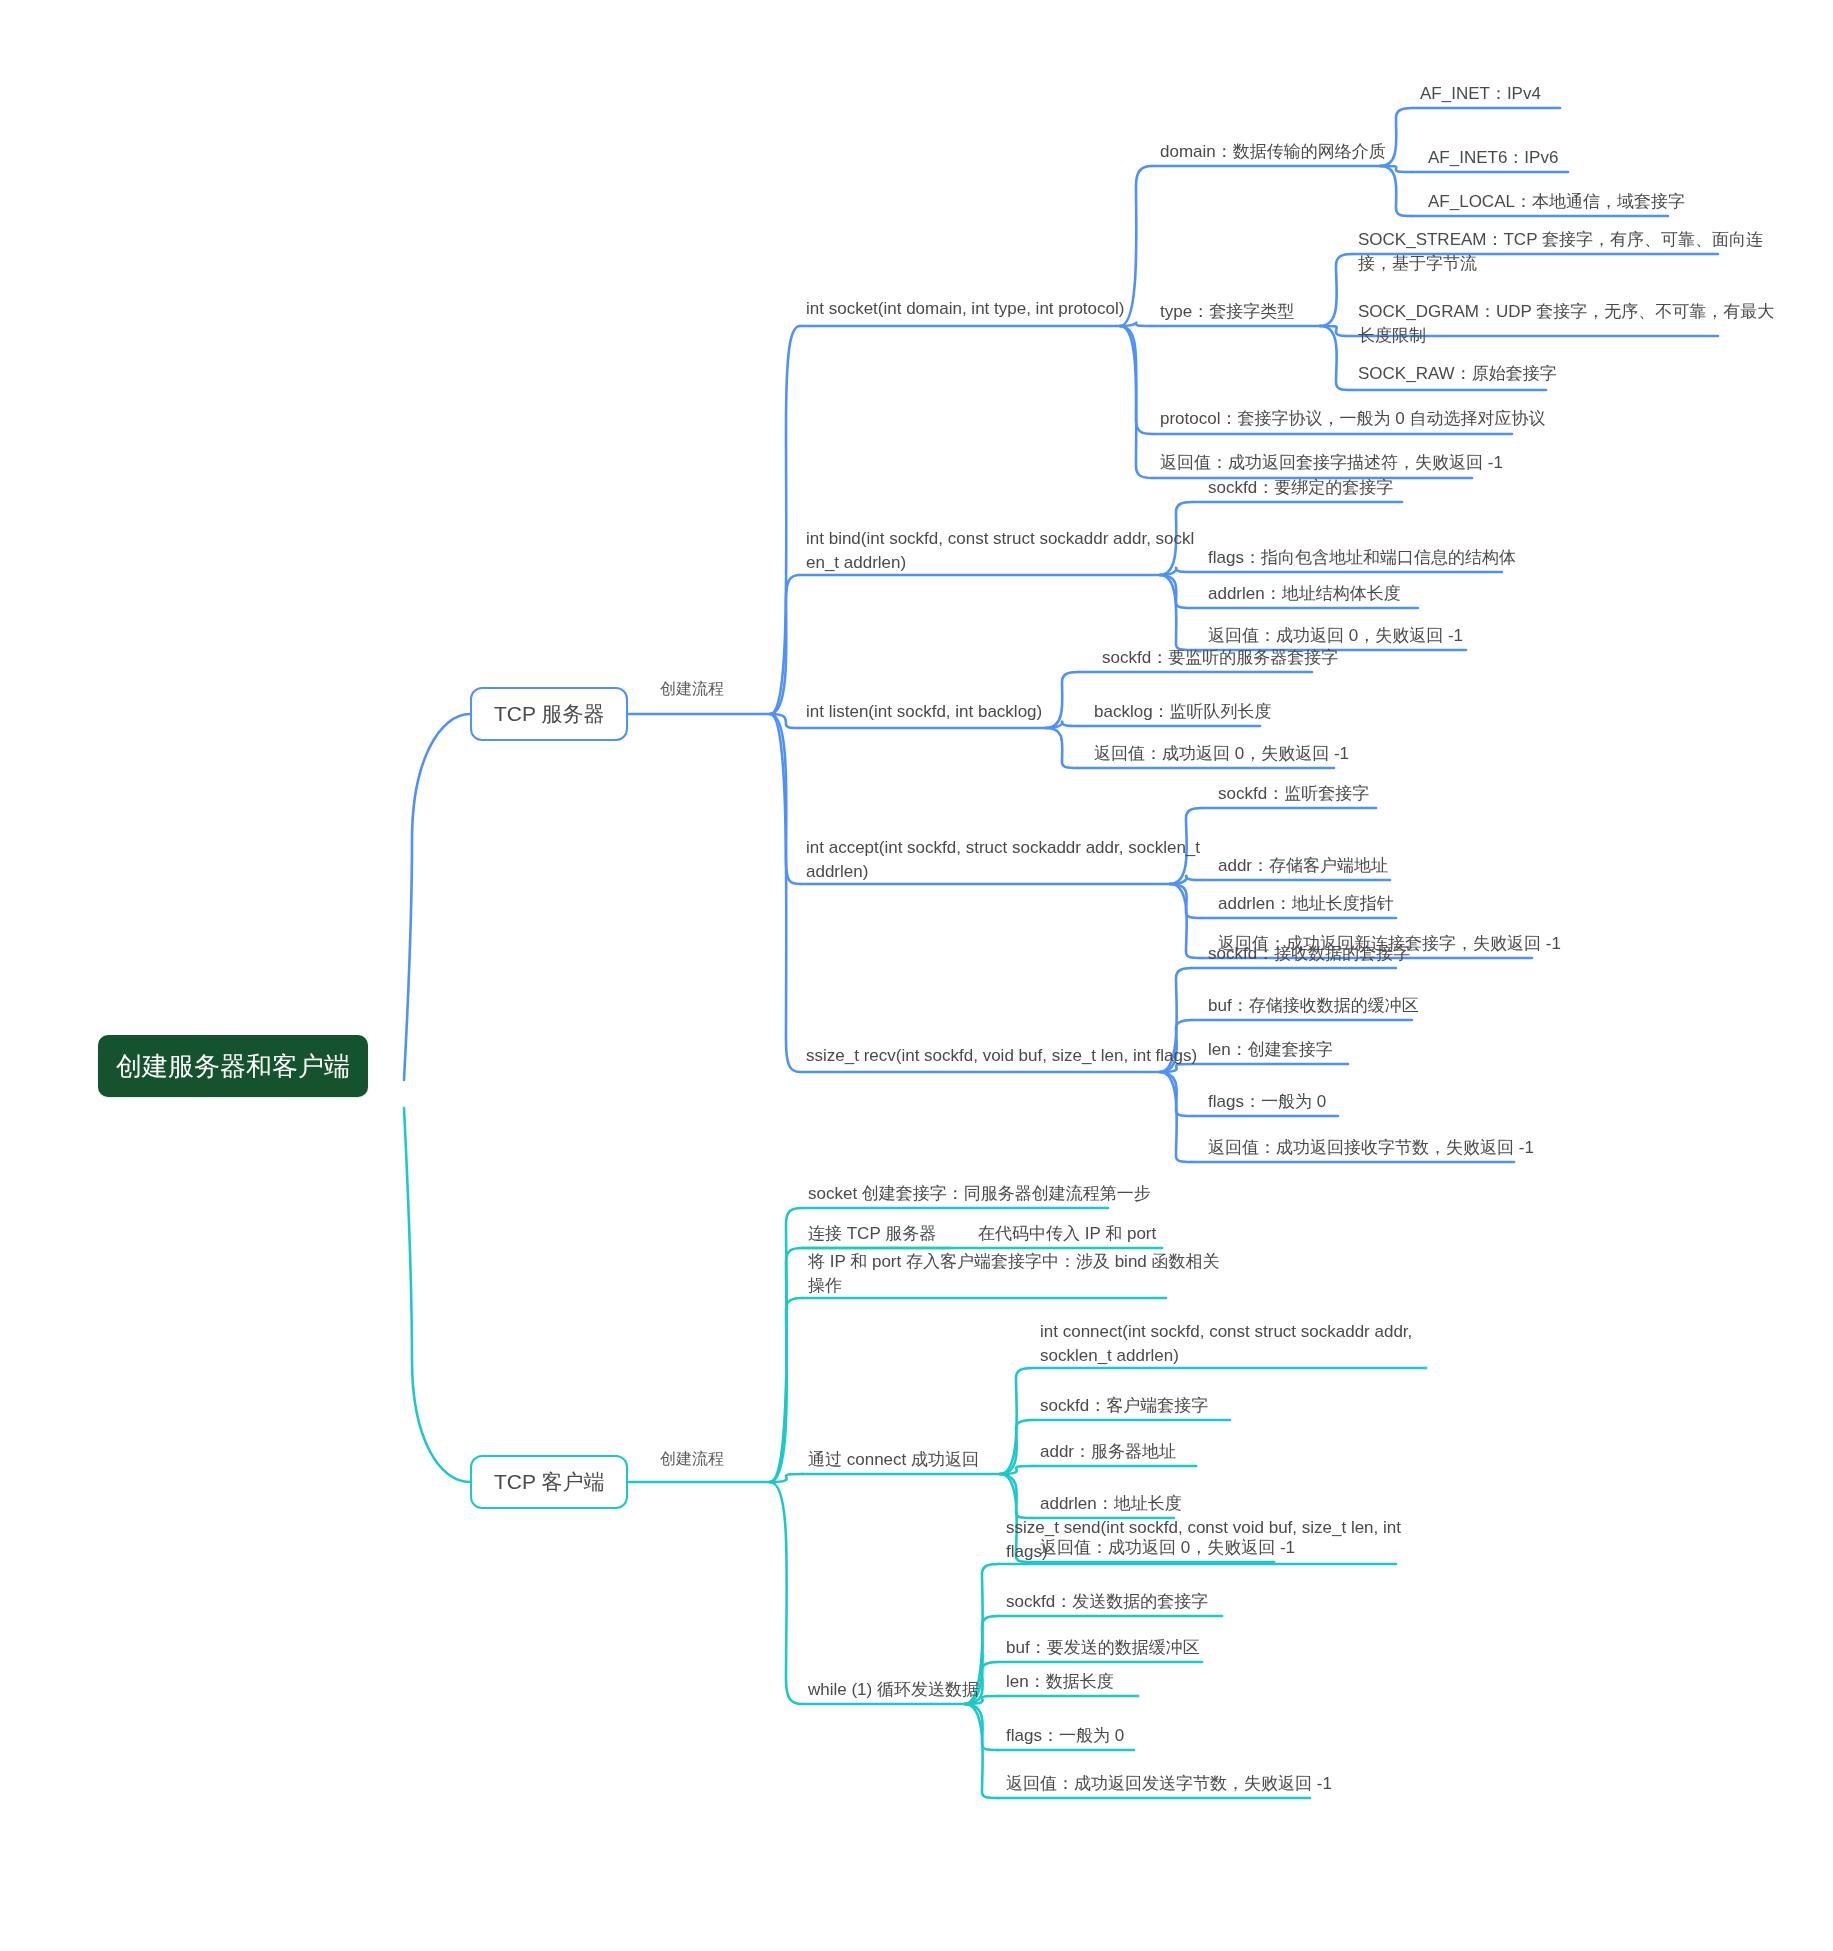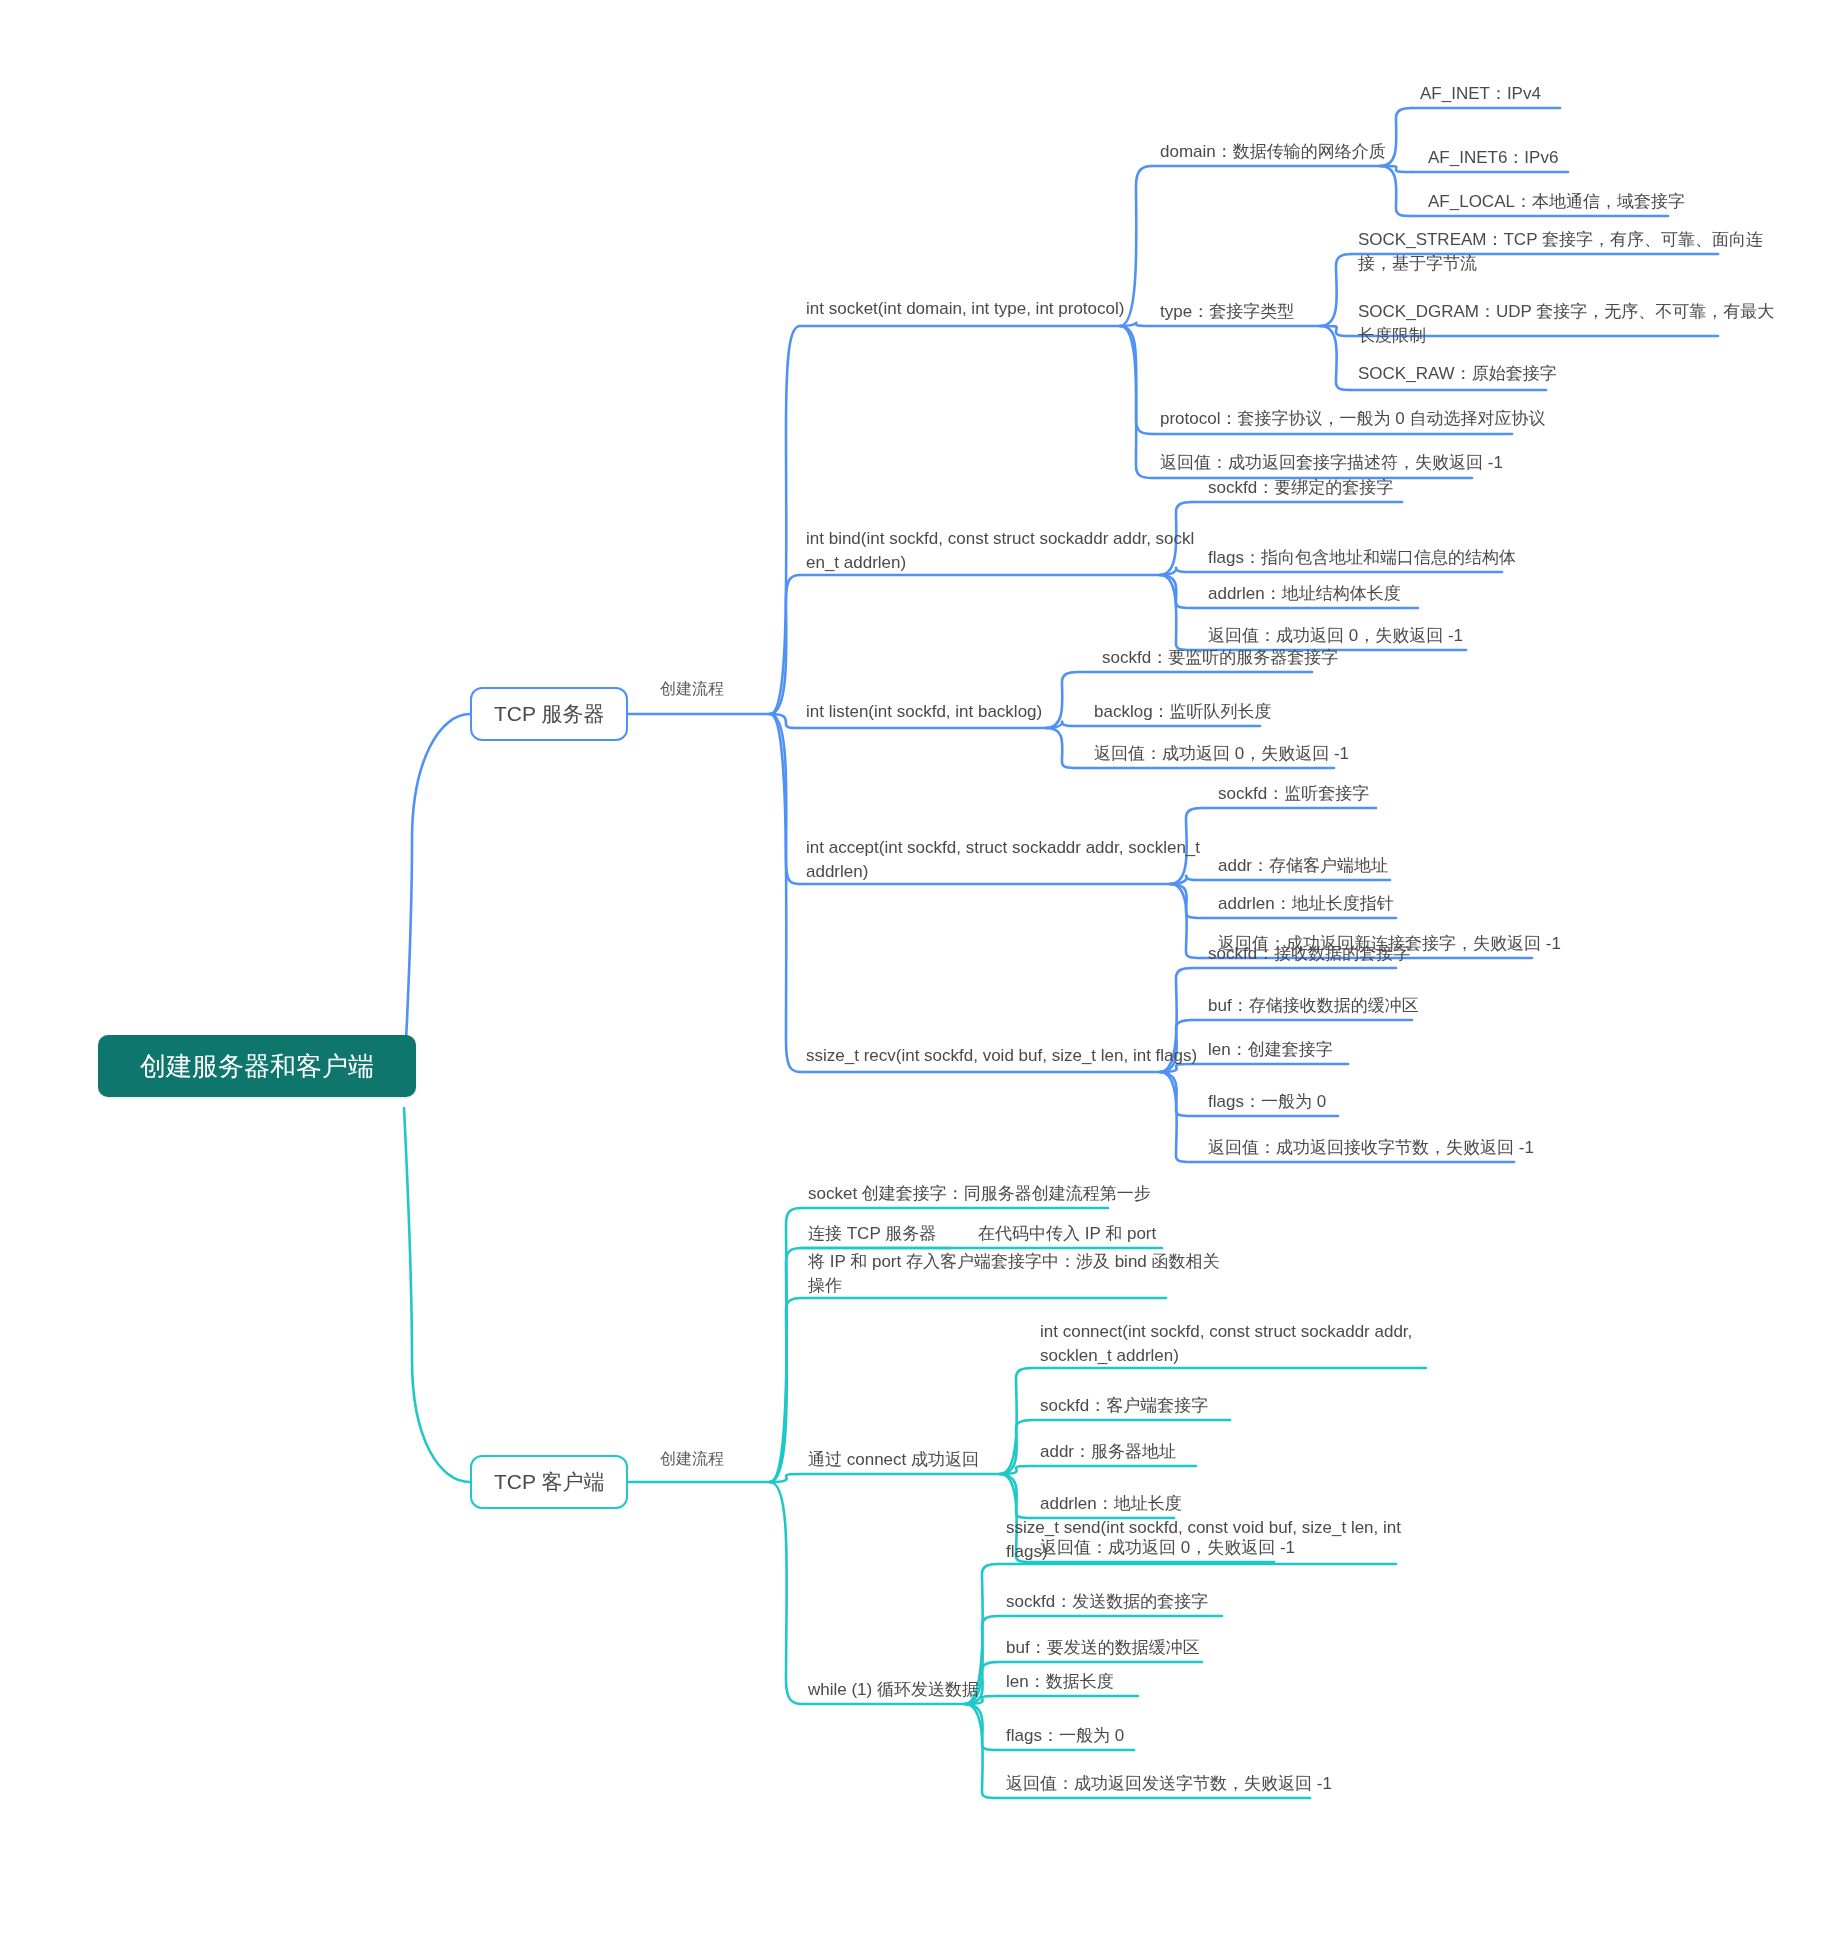--- a/index.html
+++ b/index.html
@@ -8,23 +8,23 @@
     width:1833px;height:1951px;position:relative;overflow:hidden;
     color:#4a4a4a;
   }
   #map{position:absolute;left:0;top:0;width:1833px;height:1951px;}
   svg#wires{position:absolute;left:0;top:0;width:1833px;height:1951px;pointer-events:none;}
 
   .node{position:absolute;box-sizing:border-box;}
 
   
   .root{
-    background:#0f766e;color:#ffffff;border-radius:10px;
+    background:#14532d;color:#ffffff;border-radius:10px;
     font-size:26px;line-height:34px;
-    padding:14px 42px;white-space:nowrap;
+    padding:14px 18px;white-space:nowrap;
     box-shadow:0 1px 2px rgba(0,0,0,.12);
   }
   
   .branch{
     background:#ffffff;border-radius:12px;
     font-size:21px;line-height:28px;padding:11px 22px;white-space:nowrap;
   }
   .branch.blue{border:2.5px solid #4f91f5;}
   .branch.teal{border:2.5px solid #1fc8c8;}
 

